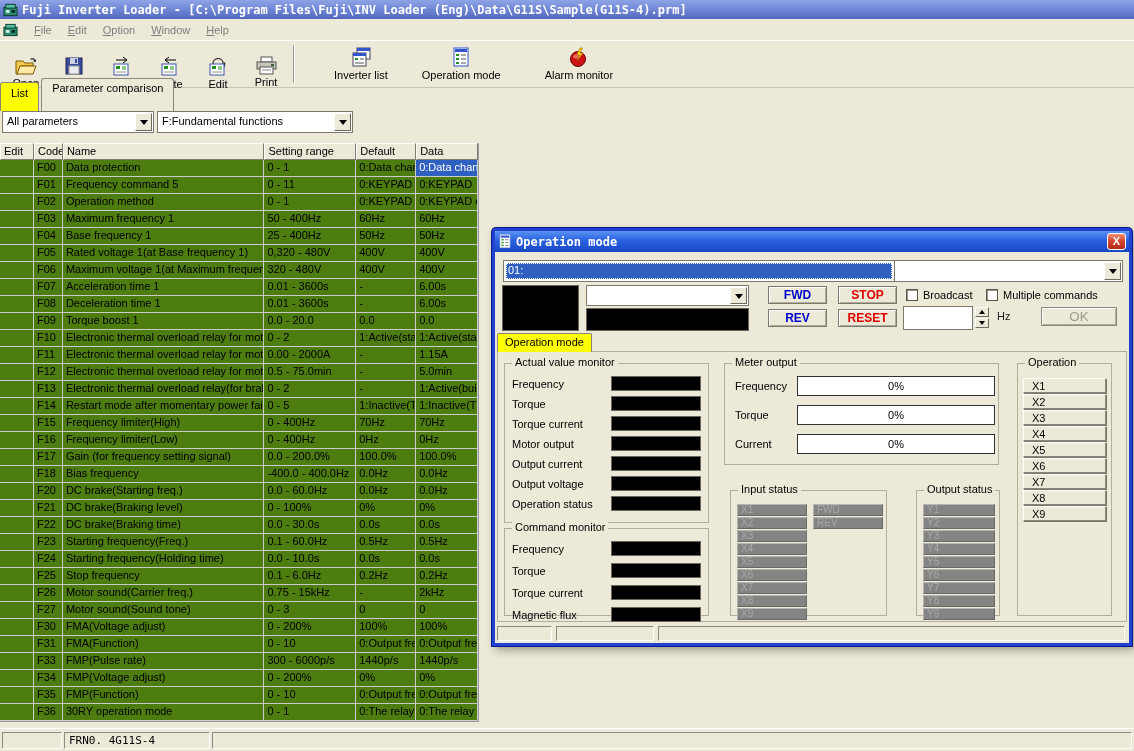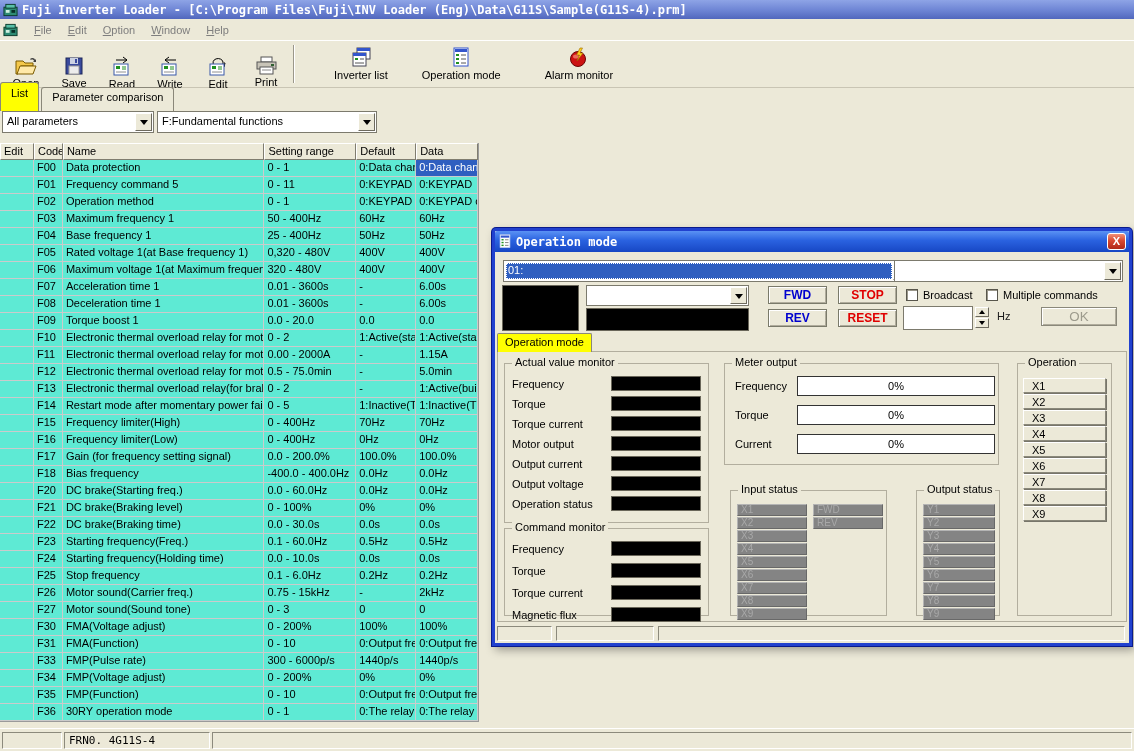--- a/index.html
+++ b/index.html
@@ -23,40 +23,40 @@
   
   .toolbar { position:absolute; left:0; top:40px; width:1134px; height:48px;
     border-top:1px solid #fff; border-bottom:1px solid #c9c5b4; display:flex; align-items:center; padding-left:2px; }
   .tbtn { width:48px; height:44px; display:flex; flex-direction:column; align-items:center; justify-content:flex-start; gap:1px; padding-top:14px; }
   .tbtn .ticon { height:23px; display:flex; align-items:flex-end; }
   .tbtn.wide { width:auto; padding:3px 14px 0 14px; }
   .tsep { width:2px; height:38px; border-left:1px solid #9b978a; border-right:1px solid #ffffff; margin:0 3px; }
 
   
   .tabrow { position:absolute; left:0; top:88px; width:1134px; height:23px; display:flex; align-items:flex-end; }
-  .tab { height:24px; line-height:19px; padding:0 10px; background:#ece9d8;
+  .tab { height:33px; line-height:19px; padding:0 10px; background:#ece9d8;
     border:1px solid #8a8779; border-bottom:none; border-radius:3px 3px 0 0; margin-right:2px; }
   .tab.active { height:29px; line-height:21px; background:#ffff00; }
 
   
   .filterrow { position:absolute; left:0; top:111px; width:1134px; height:27px; }
   .combo { position:absolute; background:#fff; border:1px solid #7c7a6d; height:22px; }
   .combo-text { position:absolute; left:4px; top:3px; right:20px; white-space:nowrap; overflow:hidden; }
   .combo-arrow { position:absolute; top:1px; right:1px; bottom:1px; width:17px; background:#ece9d8;
     border:1px solid; border-color:#fff #6d6a5e #6d6a5e #fff; display:flex; align-items:center; justify-content:center; }
   .combo-arrow i { width:0; height:0; border:4px solid transparent; border-top:5px solid #000; margin-top:5px; }
   .combo.focused .combo-text { left:2px; top:2px; right:19px; bottom:2px; background:#2f5fc0; color:#fff;
     outline:1px dotted #fff; outline-offset:-1px; padding:1px 2px; }
 
   
   .ptable { position:absolute; left:0; top:143px; width:479px; background:#fff; border-bottom:1px solid #9a9a9a; border-right:1px solid #9a9a9a; }
   .t-head { display:flex; height:17px; }
   .th { background:#ece9d8; border:1px solid; border-color:#fff #7f7c6f #7f7c6f #fff; padding:1px 0 0 3px;
     white-space:nowrap; overflow:hidden; }
-  .t-row { display:flex; height:17px; background:#5eead4; }
+  .t-row { display:flex; height:17px; background:#4d7c0f; }
   .td { border-right:1px solid #cbcbcb; border-bottom:1px solid #cbcbcb; padding:1px 0 0 3px;
     white-space:nowrap; overflow:hidden; }
   .c-edit{width:34px;} .c-code{width:29px;} .c-name{width:202px;} .c-range{width:92px;} .c-default{width:60px;} .c-data{width:62px;}
   .t-row.selected .c-data { background:#2f5fc0; color:#fff; }
 
   
   .statusbar { position:absolute; left:0; top:728px; width:1134px; height:23px; background:#ece9d8; border-top:1px solid #fff; }
   .sb-panel { position:absolute; top:3px; height:17px; border:1px solid; border-color:#8c8a7c #fff #fff #8c8a7c;
     padding:1px 0 0 4px; font-family:"DejaVu Sans Mono",monospace; white-space:nowrap; overflow:hidden; }
 
@@ -269,21 +269,21 @@
     <div class="tab">Parameter comparison</div>
   </div>
 
   <div class="filterrow">
     <div class="combo" style="left:2px; width:152px;">
       <span class="combo-text">All parameters</span>
       <span class="combo-arrow">
           <i></i>
         </span>
     </div>
-    <div class="combo" style="left:157px; width:220px;">
+    <div class="combo" style="left:157px; width:196px;">
       <span class="combo-text">F:Fundamental functions</span>
       <span class="combo-arrow">
           <i></i>
         </span>
     </div>
   </div>
 
   <div class="ptable">
     <div class="t-head">
       <div class="th c-edit">Edit</div>

